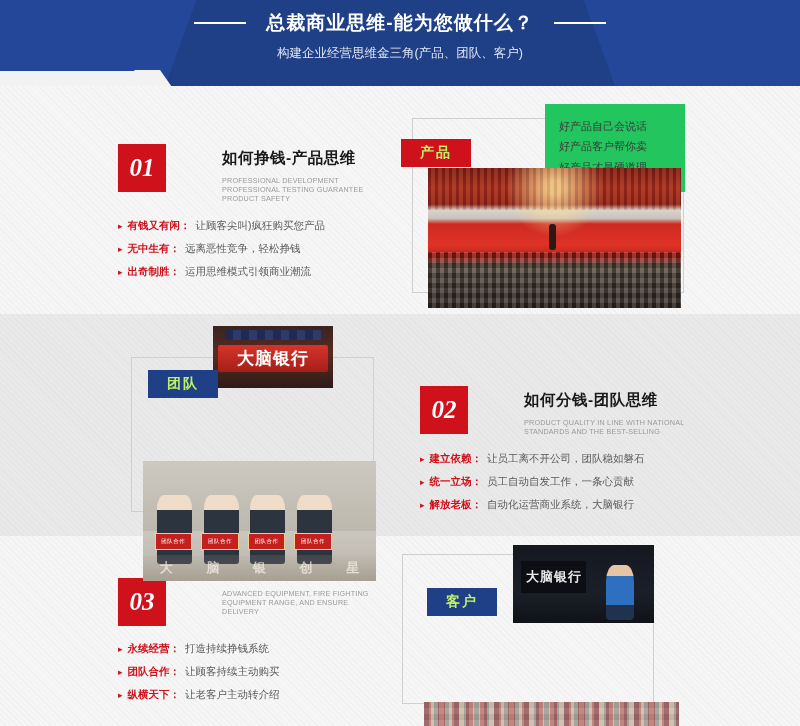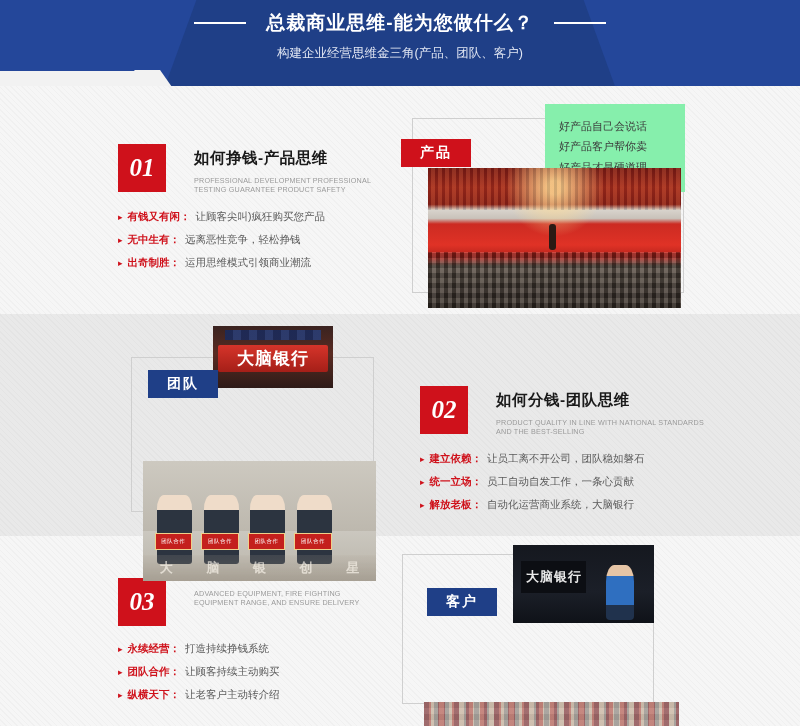--- a/index.html
+++ b/index.html
@@ -107,21 +107,21 @@
     color: #ffffff;
     font-size: 25px;
     font-weight: bold;
     font-style: italic;
     display: flex;
     align-items: center;
     justify-content: center;
     flex: 0 0 48px;
     font-family: "Liberation Serif", serif;
   }
-  .tb-titlewrap { padding-top: 4px; }
+  .tb-titlewrap { padding-top: 4px; margin-left: 28px; }
   .tb-title {
     font-size: 15.5px;
     font-weight: bold;
     color: #1a1a1a;
     letter-spacing: 0.5px;
   }
   .tb-en {
     font-size: 7.2px;
     color: #9a9a9a;
     margin-top: 7px;
@@ -138,42 +138,42 @@
     color: #555555;
     line-height: 1.2;
   }
   .tb-arrow { color: #cf111b; font-size: 9px; }
   .tb-key { color: #cf111b; font-weight: bold; }
   .tb-val { color: #5a5a5a; }
 
   
   .tag {
     position: absolute;
-    color: #ffffff;
+    color: #bef264;
     font-size: 14px;
     font-weight: bold;
     letter-spacing: 2px;
     display: flex;
     align-items: center;
     justify-content: center;
     z-index: 6;
   }
   .tag-red { background: #cf111b; }
   .tag-blue { background: #1f3f87; margin-left: 26px; }
 
   
   .frame-line {
     position: absolute;
     border: 1px solid #cfcfcf;
     background: transparent;
     z-index: 1;
   }
   .quote-box {
     position: absolute;
-    background: #86efac;
+    background: #22c55e;
     z-index: 2;
     padding: 12px 14px;
   }
   .quote-line {
     font-size: 11px;
     color: #3a3a3a;
     line-height: 1.85;
   }
   .photo {
     position: absolute;

